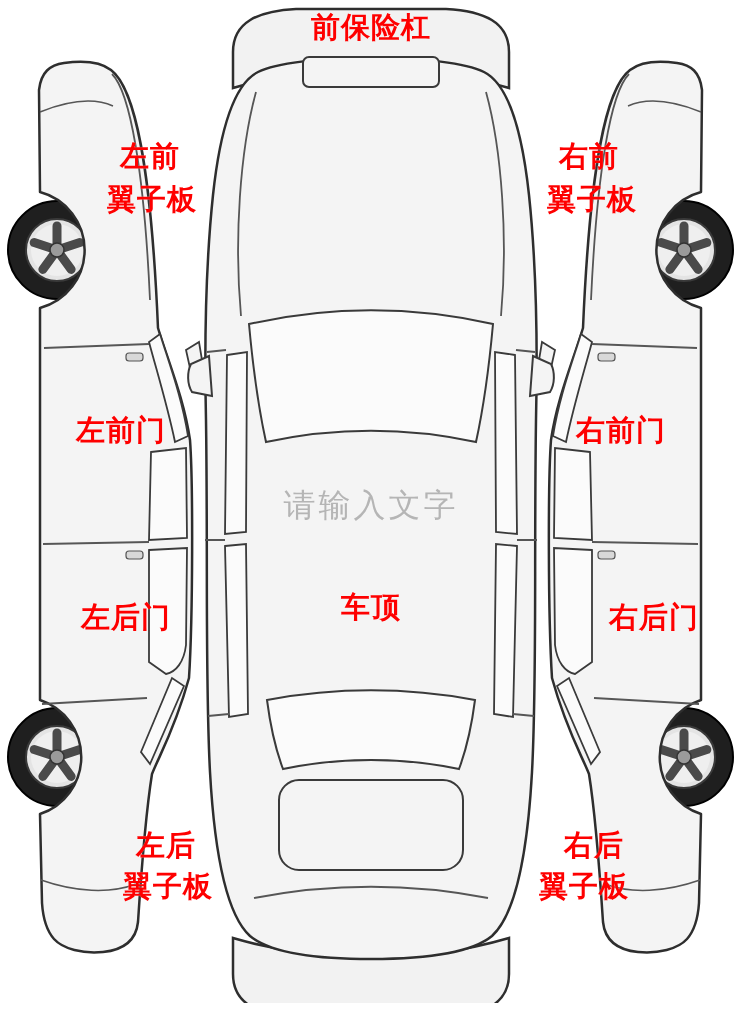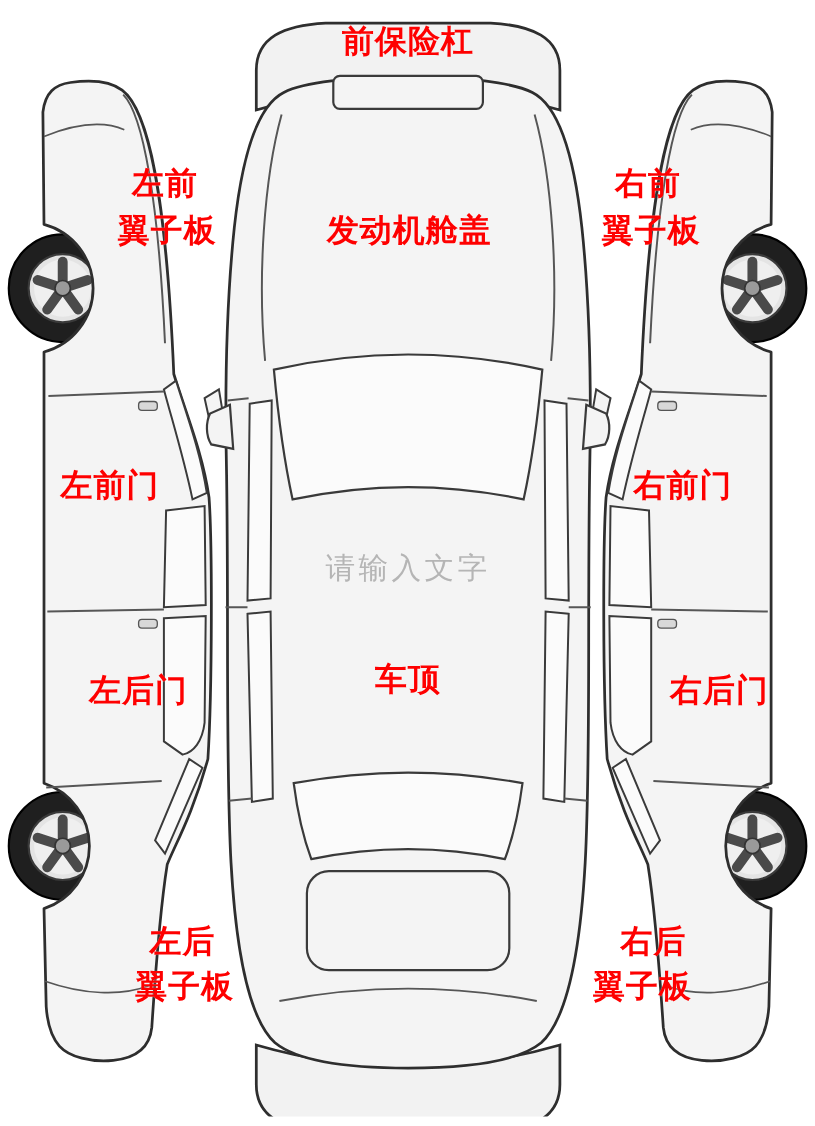--- a/index.html
+++ b/index.html
@@ -1,30 +1,30 @@
 <!DOCTYPE html>
 <html><head>
 <meta charset="utf-8">
 <style>
   html,body{margin:0;padding:0;background:#ffffff;}
   .stage{
     position:relative;width:741px;height:1003px;background:#ffffff;
-    overflow:hidden;font-family:"Liberation Sans",sans-serif;margin:12px auto;
+    overflow:hidden;font-family:"Liberation Sans",sans-serif;margin:0 auto;
   }
   .stage svg{position:absolute;left:0;top:0;}
   .lbl{
     position:absolute;transform:translate(-50%,-50%);
     color:#fe0000;font-weight:700;font-size:29px;line-height:1;
     white-space:nowrap;letter-spacing:1px;
     font-family:"Liberation Sans",sans-serif;
     text-shadow:0 0 1px rgba(255,255,255,.6);
   }
   .watermark{
     position:absolute;transform:translate(-50%,-50%);
-    color:#ababab;font-weight:400;font-size:27px;line-height:1;
+    color:#ababab;font-weight:400;font-size:32px;line-height:1;
     white-space:nowrap;letter-spacing:3px;
     font-family:"Liberation Serif",serif;opacity:.85;
   }
 </style>
 </head>
 <body>
 
 <div class="stage">
 
   <svg width="741" height="1024" viewBox="0 0 741 1024" xmlns="http://www.w3.org/2000/svg" xmlns:xlink="http://www.w3.org/1999/xlink">
@@ -147,23 +147,22 @@
   </svg>
 
   <div class="lbl" style="left:371px;top:27px">前保险杠</div>
 
   <div class="lbl" style="left:150px;top:156px">左前</div>
   <div class="lbl" style="left:152px;top:199px">翼子板</div>
 
   <div class="lbl" style="left:589px;top:156px">右前</div>
   <div class="lbl" style="left:592px;top:199px">翼子板</div>
 
-  <div class="lbl" style="left:372px;top:199px">发动机舱盖</div>
 
-  <div class="lbl" style="left:100px;top:430px">左前门</div>
+  <div class="lbl" style="left:121px;top:430px">左前门</div>
   <div class="lbl" style="left:621px;top:430px">右前门</div>
 
   <div class="watermark" style="left:371px;top:505px">请输入文字</div>
 
   <div class="lbl" style="left:371px;top:607px">车顶</div>
 
   <div class="lbl" style="left:126px;top:617px">左后门</div>
   <div class="lbl" style="left:654px;top:617px">右后门</div>
 
   <div class="lbl" style="left:166px;top:845px">左后</div>

